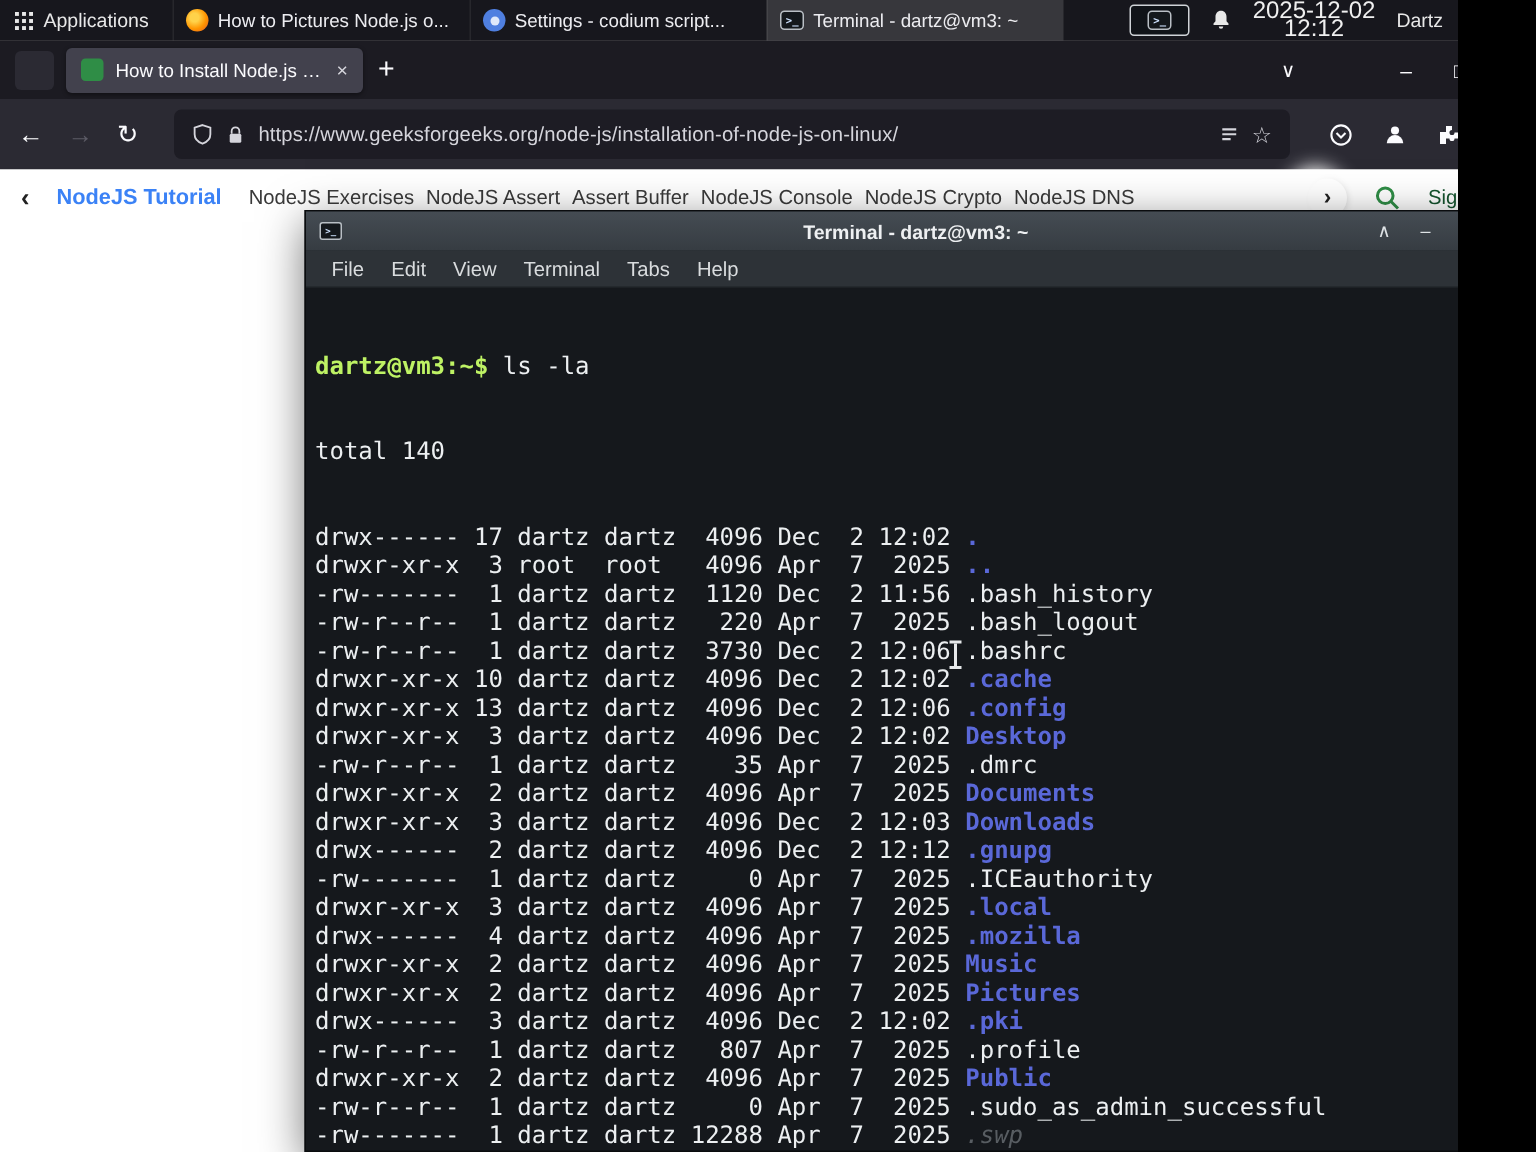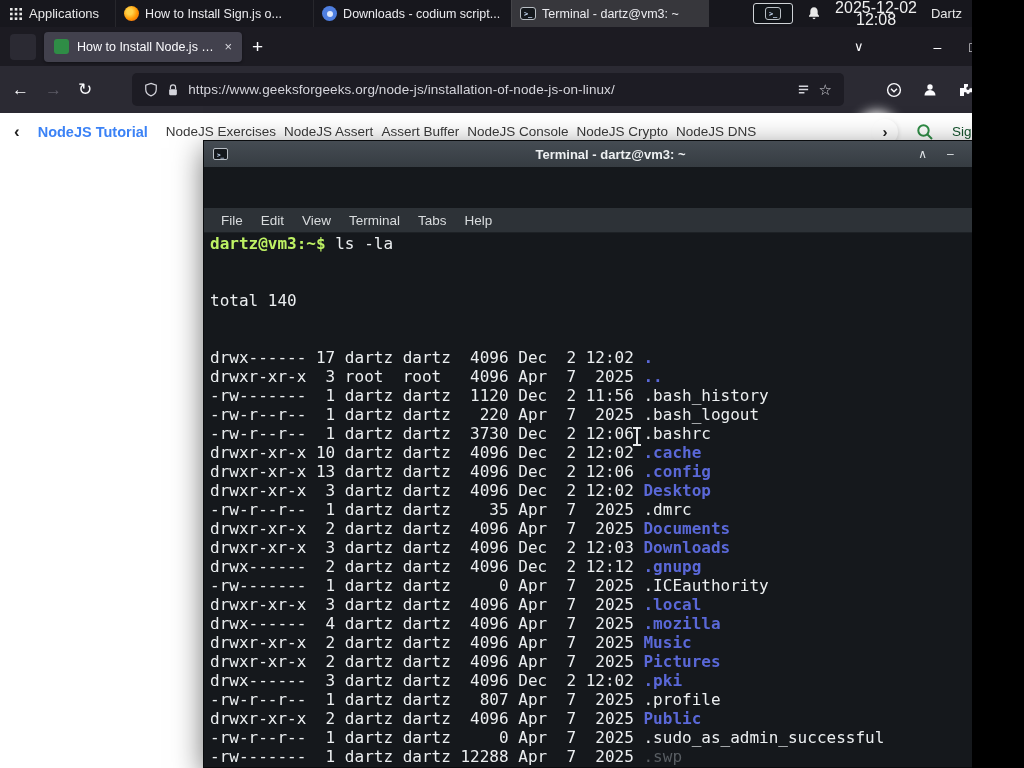--- a/index.html
+++ b/index.html
@@ -43,21 +43,21 @@
   .tab-title { flex:1; white-space:nowrap; overflow:hidden; text-overflow:ellipsis; }
   .tab-close { color:#d6d6dd; font-size:13px; }
   .newtab { color:#fbfbfe; font-size:19px; margin-left:10px; }
   .flex { flex:1; }
   .chev { color:#fbfbfe; font-size:13px; margin-right:42px; }
   .wc { color:#fbfbfe; font-size:14px; margin-left:28px; }
   .navbar { height:47px; background:#2b2a33; display:flex; align-items:center; padding:0 12px; gap:16px; }
   .nav-ico { color:#fbfbfe; font-size:17px; }
   .nav-ico.disabled { color:#5c5b66; }
   .urlbar { flex:1; height:33px; background:#1d1c24; border-radius:5px; display:flex; align-items:center;
-            padding:0 12px; gap:9px; color:#d5d5dc; font-size:13.5px; margin:0 24px; min-width:0; }
+            padding:0 12px; gap:9px; color:#d5d5dc; font-size:13.5px; margin:0 8px; min-width:0; }
   .url-text { flex:1; white-space:nowrap; overflow:hidden; text-overflow:ellipsis; letter-spacing:.1px; }
   .ubar-ico svg { display:block; }
   .star { font-size:15px; color:#d5d5dc; }
   .tool-ico { display:inline-flex; align-items:center; justify-content:center; width:20px; }
   .hamburger { width:15px; height:2px; background:#fbfbfe; position:relative; }
   .hamburger::before, .hamburger::after { content:""; position:absolute; left:0; width:15px; height:2px; background:#fbfbfe; }
   .hamburger::before { top:-5px; } .hamburger::after { top:5px; }
 
   
   .site-header { height:37px; background:#fff; display:flex; align-items:center; gap:18px; padding:0 14px;
@@ -76,27 +76,27 @@
   .terminal { position:absolute; left:203px; top:140px; width:815px; height:628px; background:#15181c;
               z-index:40; box-shadow:0 8px 28px rgba(0,0,0,.55); border:1px solid #0a0c0e; }
   .t-titlebar { position:relative; height:26px; background:linear-gradient(#454c53,#363c42);
                 display:flex; align-items:center; padding:0 9px; }
   .t-ico { width:15px; height:12px; background:#14181c; border:1px solid #b9bfc5; border-radius:2px;
            color:#cfe3ff; font:bold 6px "DejaVu Sans Mono", monospace; display:inline-flex;
            align-items:center; justify-content:center; z-index:2; }
   .t-title { position:absolute; left:0; right:0; text-align:center; color:#eef0f2; font-weight:bold; font-size:13px; }
   .t-controls { margin-left:auto; display:flex; gap:20px; z-index:2; color:#dfe3e6; font-size:12px; }
   .t-menubar { height:25px; background:#2d3237; display:flex; align-items:center; padding:0 8px;
-               color:#d9dcde; font-size:13.5px; border-bottom:1px solid #1d2125;margin-top:41px; }
+               color:#d9dcde; font-size:13.5px; border-bottom:1px solid #1d2125; }
   .t-menu-item { padding:0 9px; }
   .t-body { position:absolute; top:52px; left:0; right:0; bottom:0; padding:3px 0 0 6px;
             font:16px/19px "DejaVu Sans Mono", monospace; color:#eceff1; white-space:pre; overflow:hidden; }
   .prompt { color:#bef264; font-weight:bold; }
   .fname.dir { color:#5a68d8; font-weight:bold; }
-  .fname.dim { color:#585d62; }
+  .fname.dim { color:#585d62;font-style:italic; }
   .t-scrollthumb { position:absolute; right:2px; bottom:3px; width:8px; height:72px;
                    background:#8a9096; border-radius:4px; }
 
   
   .ibeam { position:absolute; left:636px; top:429px; width:2px; height:15px; background:#e6e8ea; z-index:120; }
   .ibeam::before, .ibeam::after { content:""; position:absolute; left:-3px; width:8px; height:2px; background:#e6e8ea; }
   .ibeam::before { top:-2px; } .ibeam::after { bottom:-2px; }
 </style>
 </head>
 <body>
@@ -117,45 +117,45 @@
             <rect x="4.7" y="9.4" width="2.6" height="2.6"></rect>
             <rect x="9.4" y="9.4" width="2.6" height="2.6"></rect>
         </svg>
       </span>
       <span>Applications</span>
     </div>
 
     <div class="taskbar">
         <div class="tb-btn">
           <span class="tb-icon icon-firefox"></span>
-          <span class="tb-label">How to Install Sign.js o...</span>
+          <span class="tb-label">How to Pictures Node.js o...</span>
         </div>
         <div class="tb-btn">
           <span class="tb-icon icon-settings"></span>
-          <span class="tb-label">Downloads - codium script...</span>
+          <span class="tb-label">Settings - codium script...</span>
         </div>
         <div class="tb-btn active">
           <span class="tb-icon icon-terminal">&gt;_</span>
           <span class="tb-label">Terminal - dartz@vm3: ~</span>
         </div>
       </div>
 
     <div class="panel-right">
       <span class="tray-term">
         <span class="mini-term">&gt;_</span>
       </span>
       <span class="bell">
         <svg width="14" height="15" viewBox="0 0 16 17" fill="#e8e8e8">
           <path d="M8 1.3c-2.6 0-4.2 2-4.2 4.6v3.3L2.3 11v1.2h11.4V11l-1.5-1.8V5.9c0-2.6-1.6-4.6-4.2-4.6z"></path>
           <path d="M6.3 13.3a1.7 1.7 0 0 0 3.4 0z"></path>
         </svg>
       </span>
       <div class="clock">
         <div>2025-12-02</div>
-        <div>12:08</div>
+        <div>12:12</div>
       </div>
       <span class="user">Dartz</span>
     </div>
   </div>
 
   <div class="browser">
     <div class="tabbar">
       <span class="ffview"></span>
       <div class="tab">
         <span class="favicon"></span>

